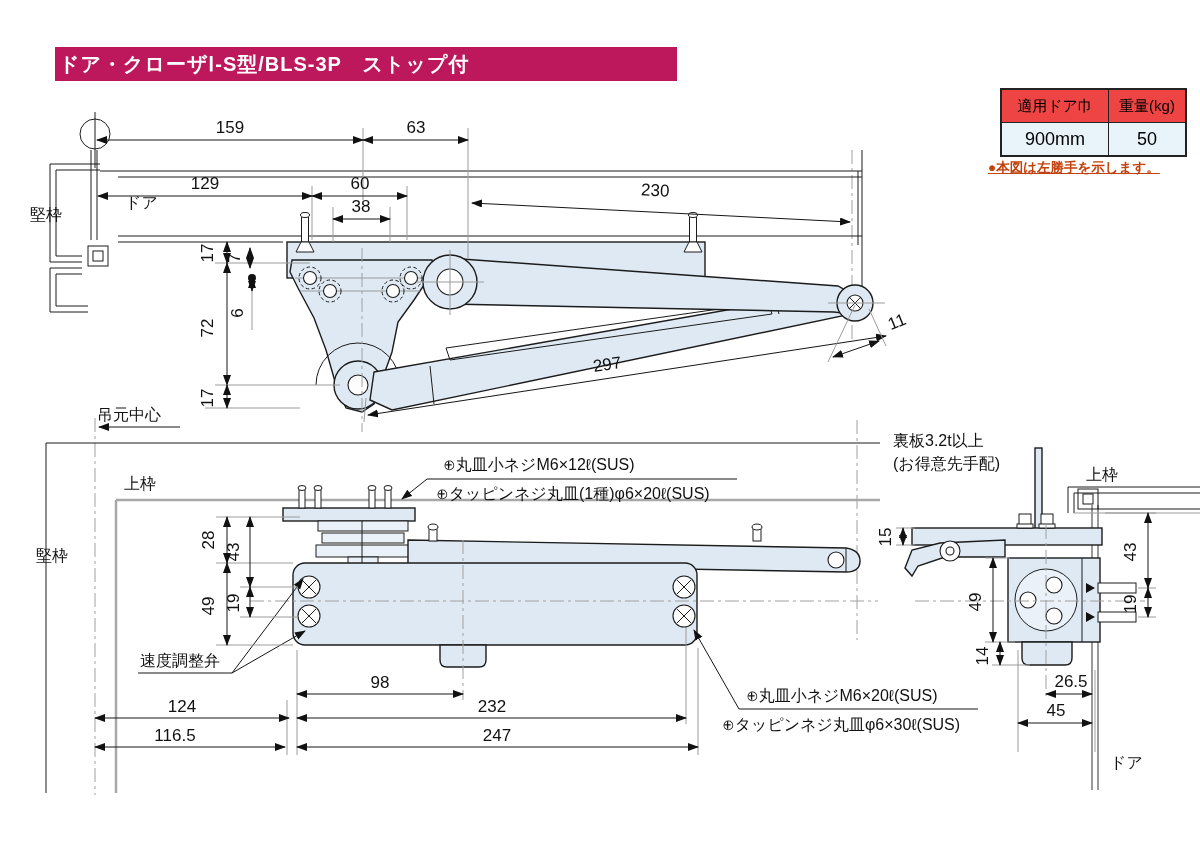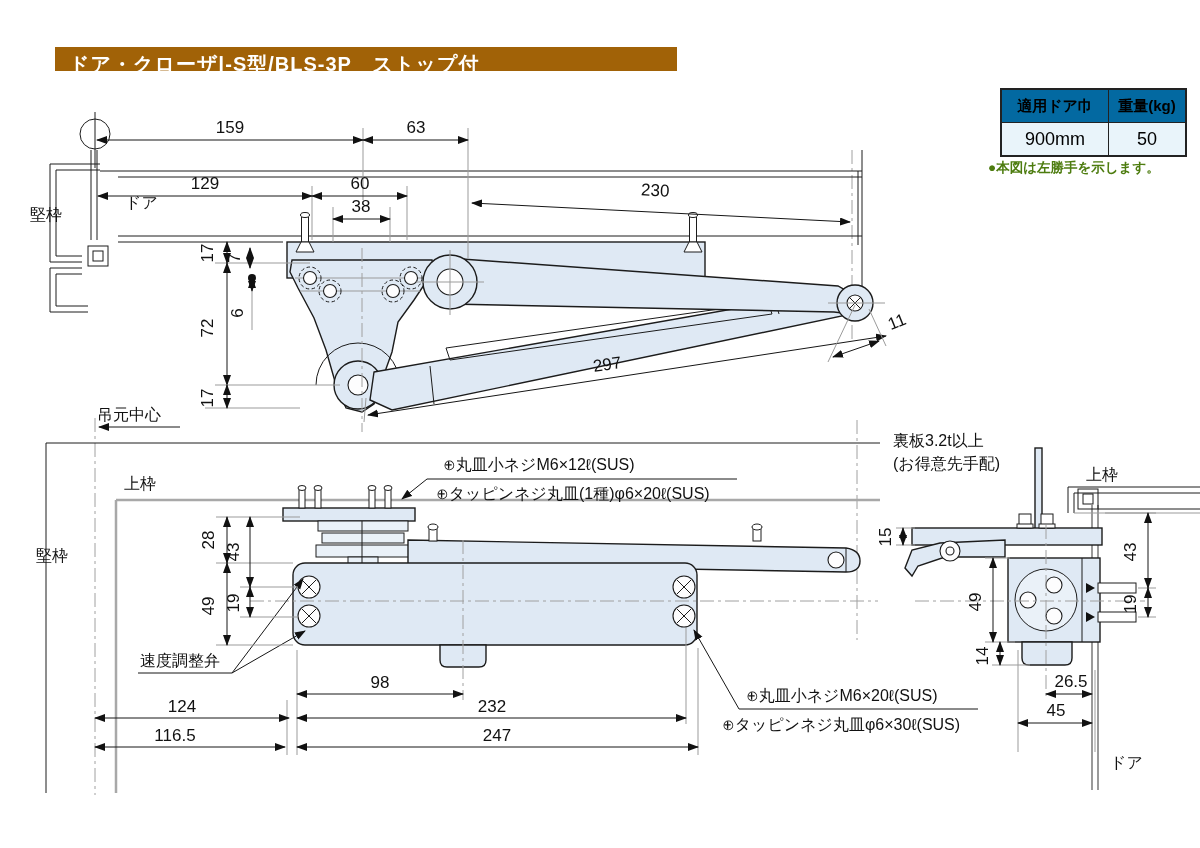--- a/index.html
+++ b/index.html
@@ -1,26 +1,26 @@
 <!DOCTYPE html>
 <html><head>
 <meta charset="utf-8">
 <style>
   html,body{margin:0;padding:0;background:#fff;}
   .page{position:relative;width:1200px;height:848px;background:#fff;overflow:hidden;
         font-family:"Liberation Sans",sans-serif;}
-  .titlebar{position:absolute;left:55px;top:47px;width:622px;height:24px;background:#a16207;
-            color:#fff;font-size:20px;font-weight:bold;line-height:34px;padding-left:14px;
+  .titlebar{position:absolute;left:55px;top:47px;width:622px;height:34px;background:#be185d;
+            color:#fff;font-size:20px;font-weight:bold;line-height:34px;padding-left:4px;
             box-sizing:border-box;letter-spacing:1px;}
   .spec-table{position:absolute;left:1000px;top:88px;border:2px solid #222;background:#222;
               display:grid;grid-template-columns:106px 76px;grid-auto-rows:32px;gap:1px;}
   .spec-table .cell{display:flex;align-items:center;justify-content:center;font-size:15px;}
-  .spec-table .hd{background:#0369a1;font-weight:bold;}
+  .spec-table .hd{background:#ef4444;font-weight:normal;}
   .spec-table .bd{background:#e9f4fa;font-size:18px;}
-  .note{position:absolute;left:988px;top:159px;font-size:13.5px;font-weight:bold;color:#4d7c0f;}
+  .note{position:absolute;left:988px;top:159px;font-size:13.5px;font-weight:bold;color:#c2410c;text-decoration:underline;}
   svg{position:absolute;left:0;top:0;}
   .tn{stroke:#1c1c1c;stroke-width:1;fill:none;}
   .dim{stroke:#161616;stroke-width:1;fill:none;}
   .ext{stroke:#9b9b9b;stroke-width:1;fill:none;}
   .gr2{stroke:#a8a8a8;stroke-width:2.5;fill:none;}
   .cl{stroke:#a0a0a0;stroke-width:1;stroke-dasharray:14 4 3 4;fill:none;}
   .dash{stroke-dasharray:3.5 2.5;}
   .part{fill:#dfe9f4;stroke:#1c1c1c;stroke-width:1.4;}
   .part2{fill:#eaf1f8;stroke:#1c1c1c;stroke-width:1;}
   .hole{fill:#fdfdfe;stroke:#1c1c1c;stroke-width:1.1;}

